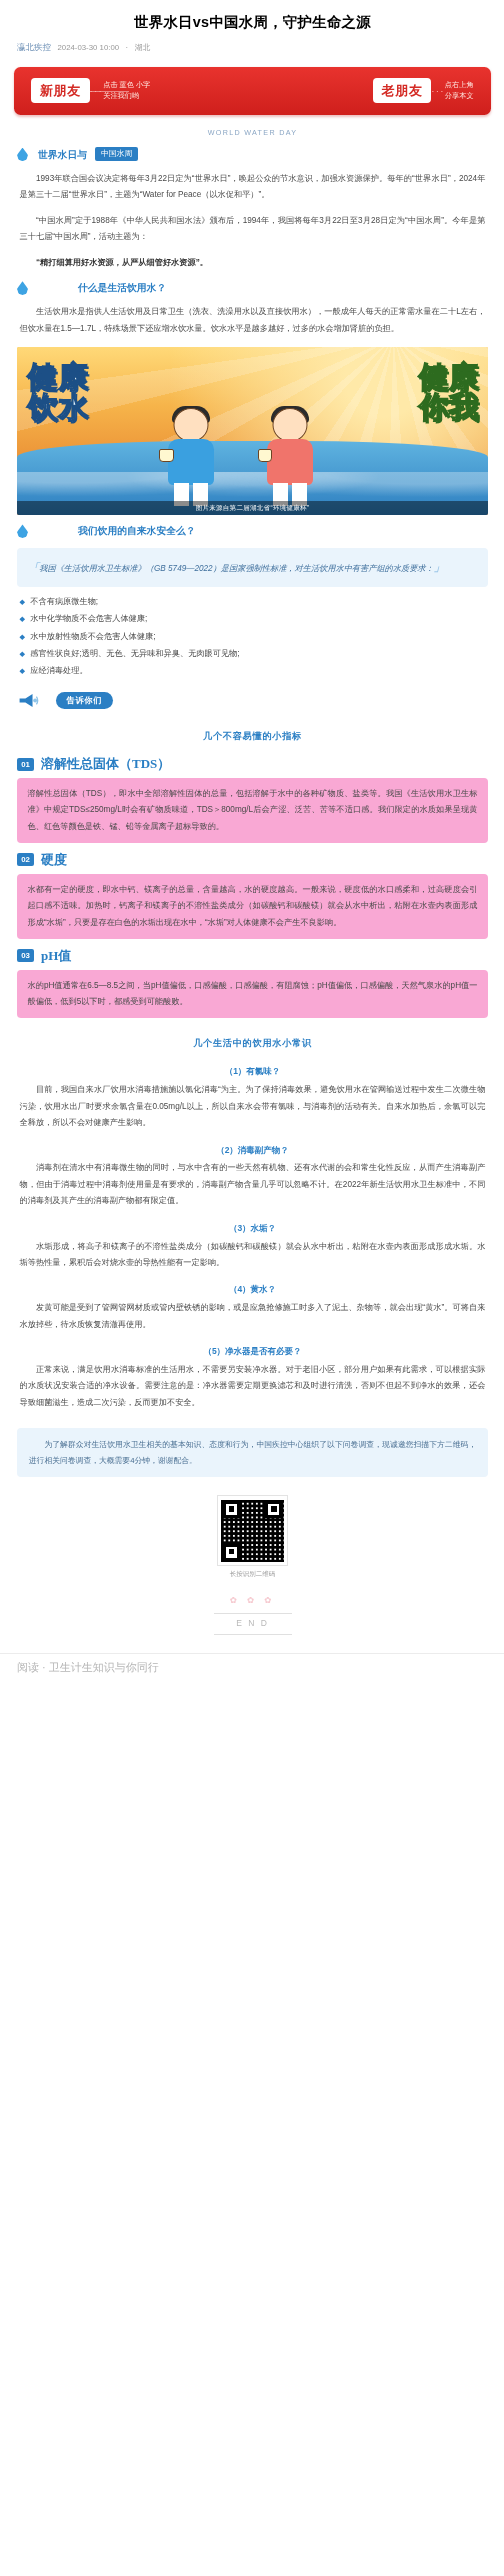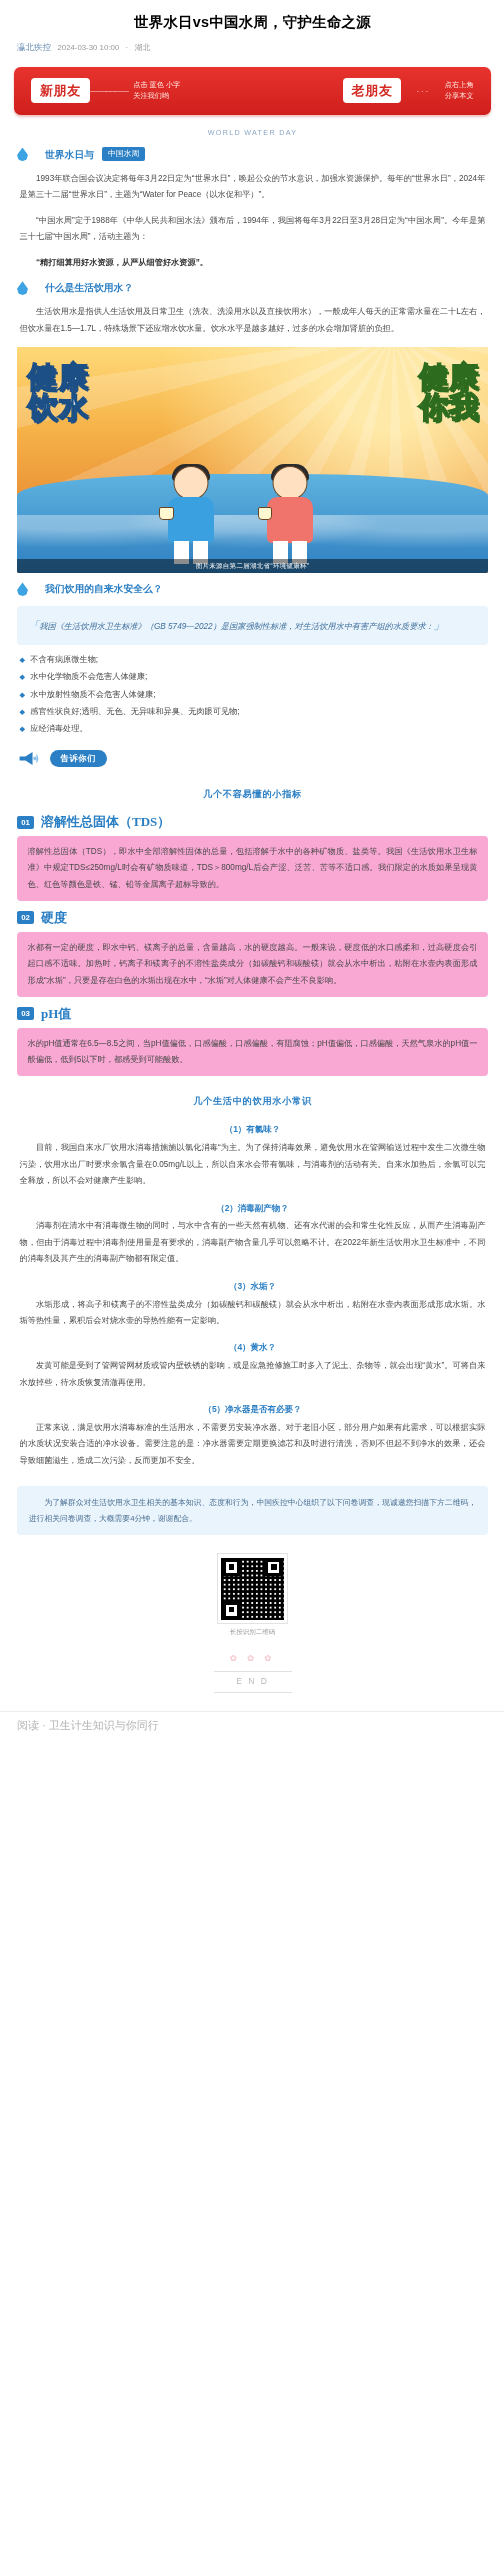--- a/index.html
+++ b/index.html
@@ -34,67 +34,67 @@
     height:48px;
     display:flex; align-items:center; justify-content:space-between;
     padding:0 17px;
     overflow:hidden;
     box-shadow:0 1.3px 2.6px rgba(180,0,0,.25);
   }
   .ribbon:before, .ribbon:after{
     content:""; position:absolute; top:50%; width:98px; height:0.7px;
     background:rgba(255,255,255,.25);
   }
-  .ribbon-left, .ribbon-right { display:flex; align-items:center; gap:15px; z-index:2; }
+  .ribbon-left, .ribbon-right { display:flex; align-items:center; gap:0; z-index:2; }
   .rb-badge {
     background:#fff; color:#d42b25; font-weight:bold; font-size:13px;
     padding:3.3px 8.5px; border-radius:3.9px; letter-spacing:0.7px; white-space:nowrap;
   }
   .rb-lines { color:#ffe9e2; font-size:7.2px; line-height:1.5; white-space:nowrap; }
   .rb-dots { color:#ffb3ad; font-size:9.8px; letter-spacing:1.3px; }
 
   
   .en-caption {
     text-align:center; color:#8aa6c4; font-size:7.2px; letter-spacing:1.3px;
     padding:10.5px 0 3.9px 0;
   }
 
   
-  .sec-head { display:flex; align-items:center; gap:17px; padding:6.5px 17px 3.9px 17px; }
+  .sec-head { display:flex; align-items:center; gap:10px; padding:6.5px 17px 3.9px 17px; }
   .drop {
     width:11px; height:13.7px; position:relative; flex:none;
   }
   .drop:before{
     content:""; position:absolute; left:0; top:0; width:11px; height:13.7px;
     background:#3da3e3;
     border-radius:50% 50% 50% 50% / 62% 62% 38% 38%;
     transform:rotate(0deg);
     clip-path:polygon(50% 0%, 100% 55%, 85% 92%, 50% 100%, 15% 92%, 0% 55%);
   }
   .sec-title-blue {
     font-size:9.8px; font-weight:bold; color:#2b7fc4;
   }
   .sec-title-tag {
     display:inline-block; background:#2b7fc4; color:#fff; font-size:7.8px;
     padding:1.3px 5.9px; border-radius:2px; margin-left:5.2px; vertical-align:1.3px;
   }
-  .sec-title-plain { font-size:9.8px; font-weight:bold; color:#2b7fc4; }
+  .sec-title-plain { font-size:9.8px; font-weight:bold; color:#2b7fc4;margin-left:40px; }
 
   
   .para {
     padding:5.2px 19.6px 3.9px 19.6px;
     font-size:8.2px; line-height:2.0; color:#4a4a4a; text-align:justify;
     text-indent:2em;
   }
   .para.b { font-weight:bold; color:#333; }
 
   
   .poster-wrap { padding:6.5px 17px 2.6px 17px; }
   .poster {
-    position:relative; width:100%; height:226px; border-radius:2px; overflow:hidden;
+    position:relative; width:100%; height:168px; border-radius:2px; overflow:hidden;
     background:linear-gradient(160deg,#f3c14a 0%, #f0a73c 40%, #e98b33 100%);
   }
   .poster .sky {
     position:absolute; inset:0;
     background:
       radial-gradient(circle at 78% 18%, #ffe9a8 0 10%, rgba(255,233,168,0) 55%),
       linear-gradient(180deg,#ffd978 0%, #f6b44a 35%, #e98b33 75%, #d9732c 100%);
   }
   .poster .rays {
     position:absolute; left:-10%; top:-30%; width:120%; height:120%;
@@ -171,21 +171,21 @@
   }
   .std-list { margin:6.5px 17px 2.6px 17px; }
   .std-item {
     display:flex; gap:5.2px; align-items:flex-start;
     font-size:8.2px; line-height:1.95; color:#4a4a4a; padding:0.7px 2.6px;
   }
   .std-bullet { color:#2b7fc4; font-size:7.2px; line-height:2.2; flex:none; }
 
   
   .announce {
-    margin:11.8px 17px 3.9px 17px; display:flex; align-items:center; gap:11px;
+    margin:11.8px 17px 3.9px 17px; display:flex; align-items:center; gap:17px;
   }
   .horn {
     width:22px; height:17px; position:relative; flex:none; color:#2b7fc4;
   }
   .announce-pill {
     background:#2b7fc4; color:#fff; font-size:8.2px; font-weight:bold;
     padding:3.3px 10.5px; border-radius:9.2px; letter-spacing:0.7px;
   }
 
   

